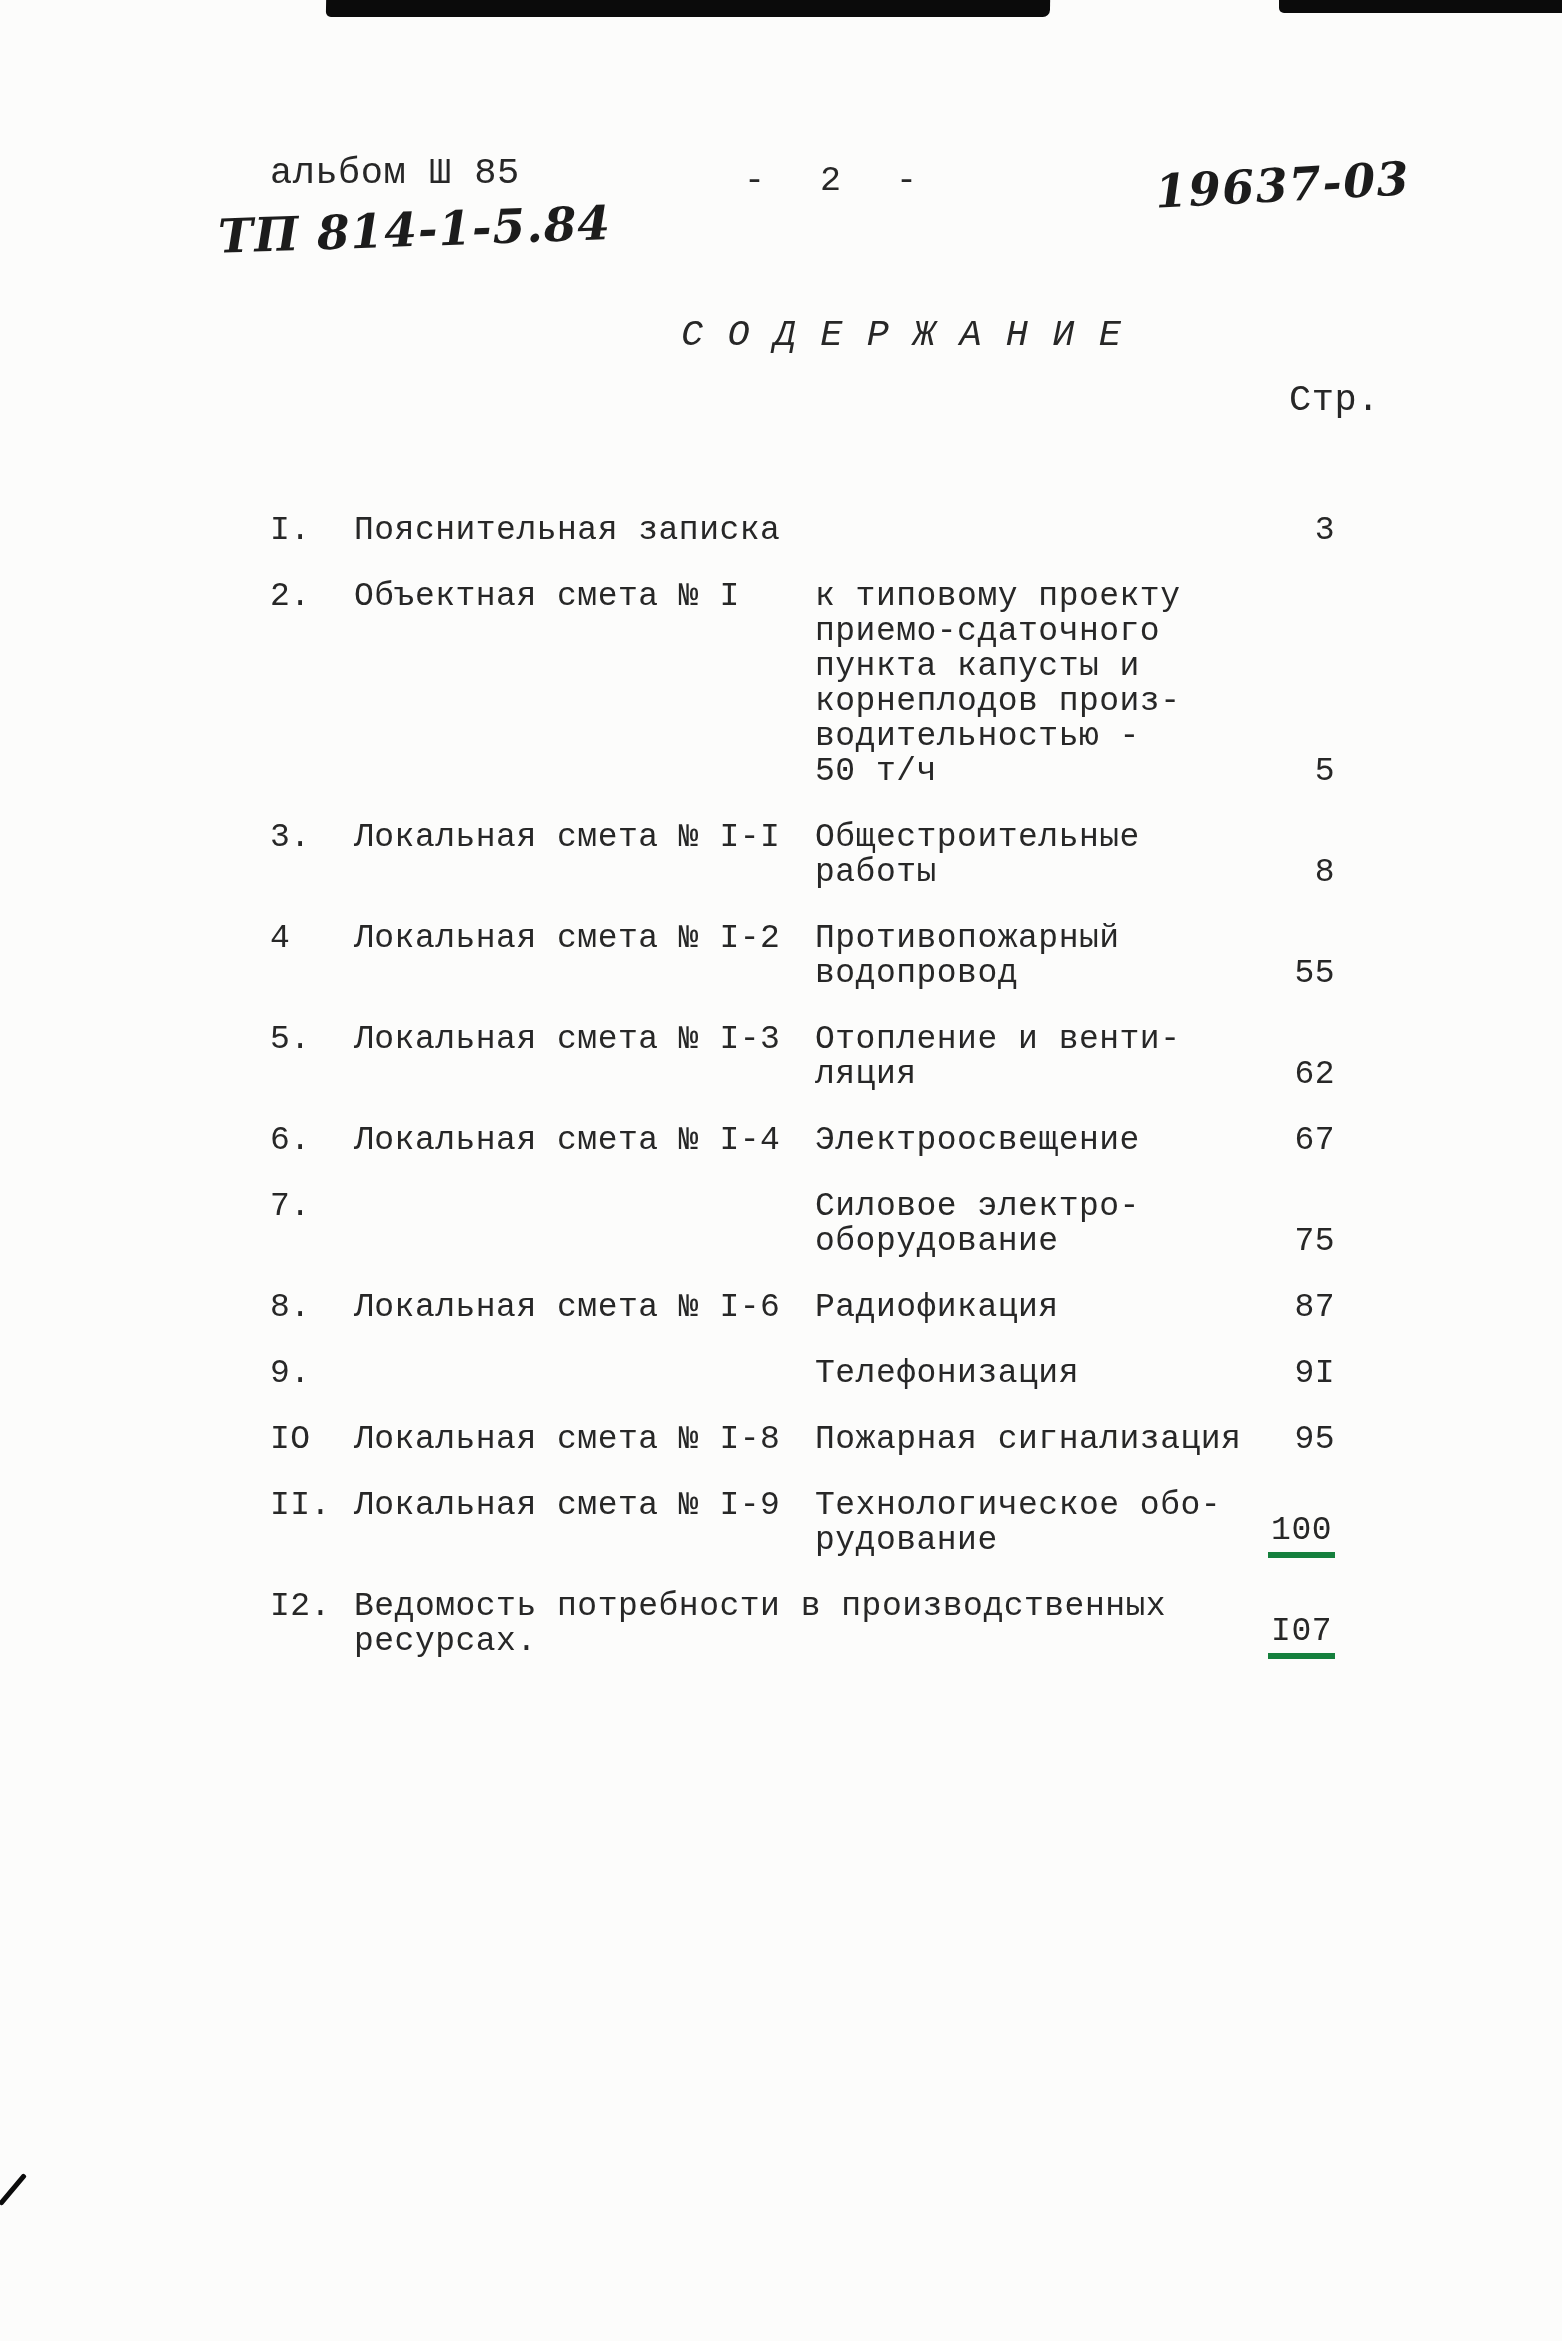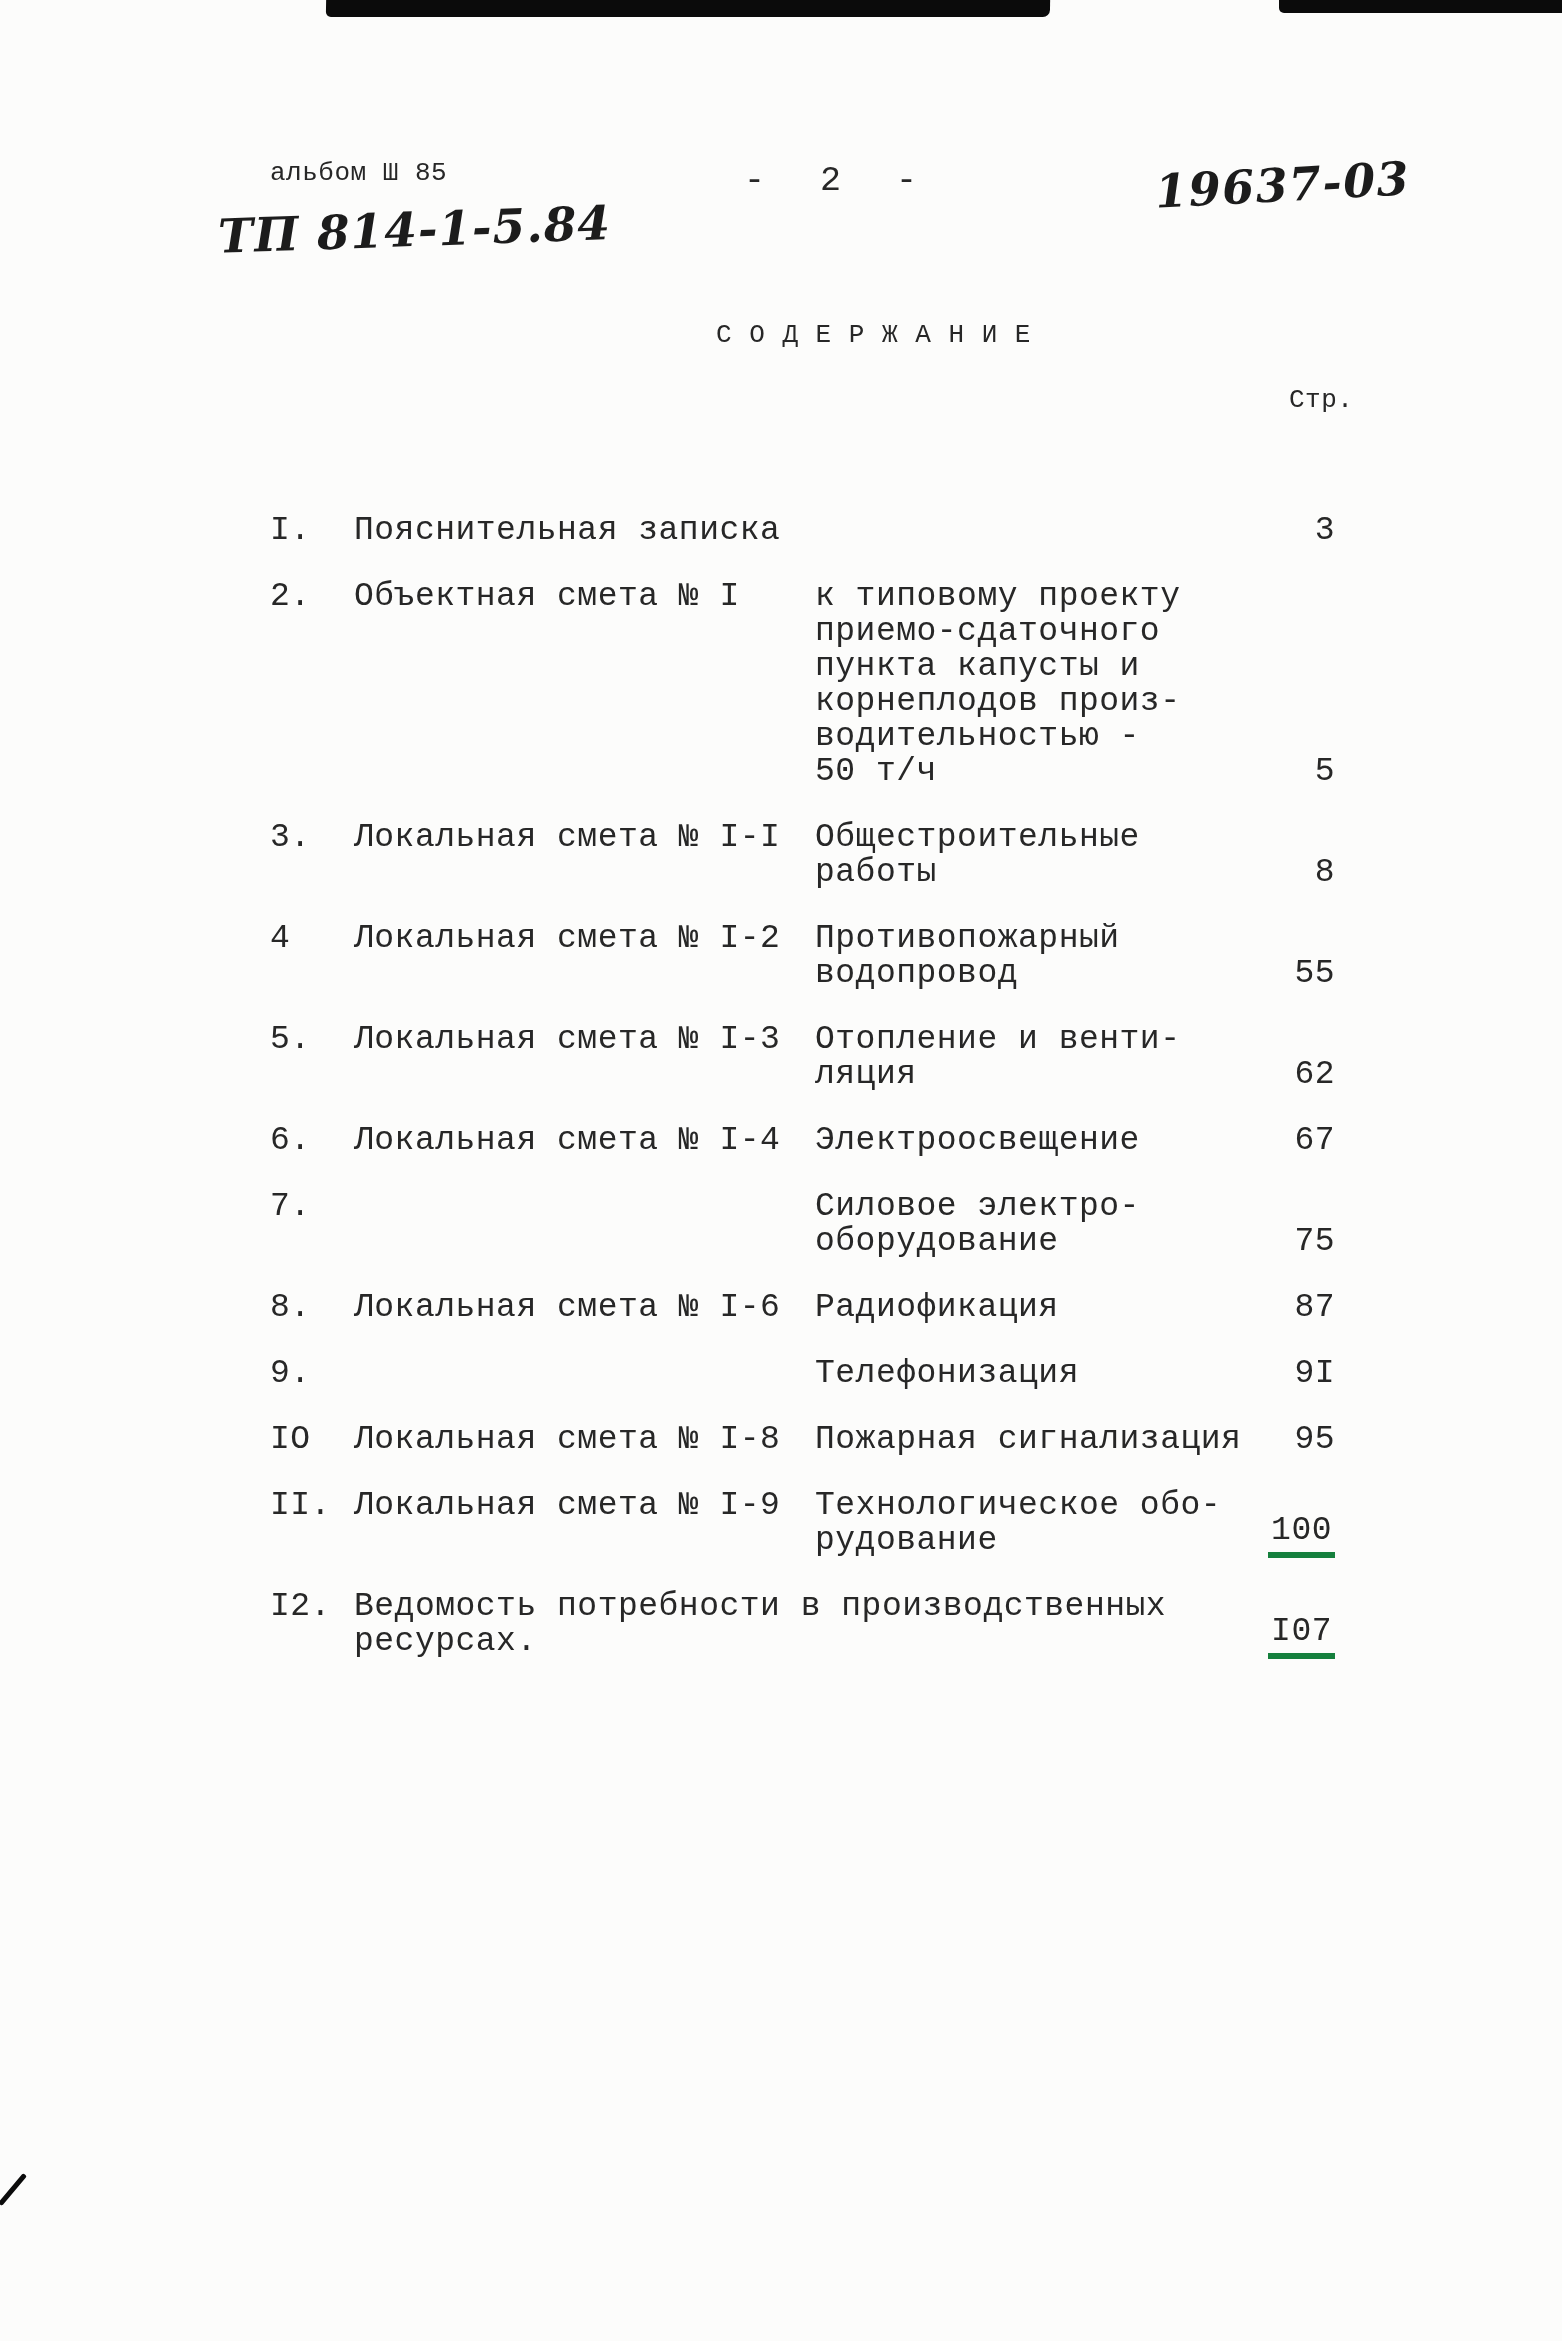--- a/index.html
+++ b/index.html
@@ -2,31 +2,31 @@
 <html style="font-size:8px"><head>
 <meta charset="utf-8">
 <style>
   html,body{margin:0;padding:0;}
   body{
     width:1563px;height:2342px;position:relative;overflow:hidden;
     background:#fcfcfb;
     font-family:"Liberation Mono","DejaVu Sans Mono",monospace;
     color:#272727;
   }
-  .typed{font-size:26px;line-height:35px;letter-spacing:0.5px;}
+  .typed{font-size:37px;line-height:35px;letter-spacing:0.5px;}
   .hand{
     font-family:"DejaVu Serif","Liberation Serif",serif;
     font-style:italic;font-weight:bold;color:#1c1c1c;
   }
   
   .album{position:absolute;left:270px;top:156px;}
   .code{position:absolute;left:218px;top:202px;font-size:47px;transform:rotate(-2deg);letter-spacing:1px;}
   .pagemark{position:absolute;left:744px;top:164px;font-size:35px;letter-spacing:17px;}
   .docnum{position:absolute;left:1155px;top:158px;font-size:46px;transform:rotate(-3deg);letter-spacing:1.5px;}
-  .doctitle{position:absolute;left:716px;top:318px;letter-spacing:1px;}
+  .doctitle{position:absolute;left:681px;top:318px;letter-spacing:1px;font-style:italic;}
   .strheader{position:absolute;left:1289px;top:383px;}
   
   .toc{position:absolute;left:270px;top:513px;width:1066px;font-size:33px;line-height:35px;letter-spacing:0.5px;}
   .row{display:grid;grid-template-columns:84px 461px 441px 79px;margin-bottom:31px;}
   .num{grid-column:1;}
   .ttl{grid-column:2;white-space:pre-line;}
   .desc{grid-column:3;white-space:pre-line;}
   .pg{grid-column:4;align-self:end;justify-self:end;}
   .row.wide .ttl{grid-column:2 / 4;}
   .pg.u{border-bottom:6px solid #15803d;padding:0 3px 4px 3px;}

